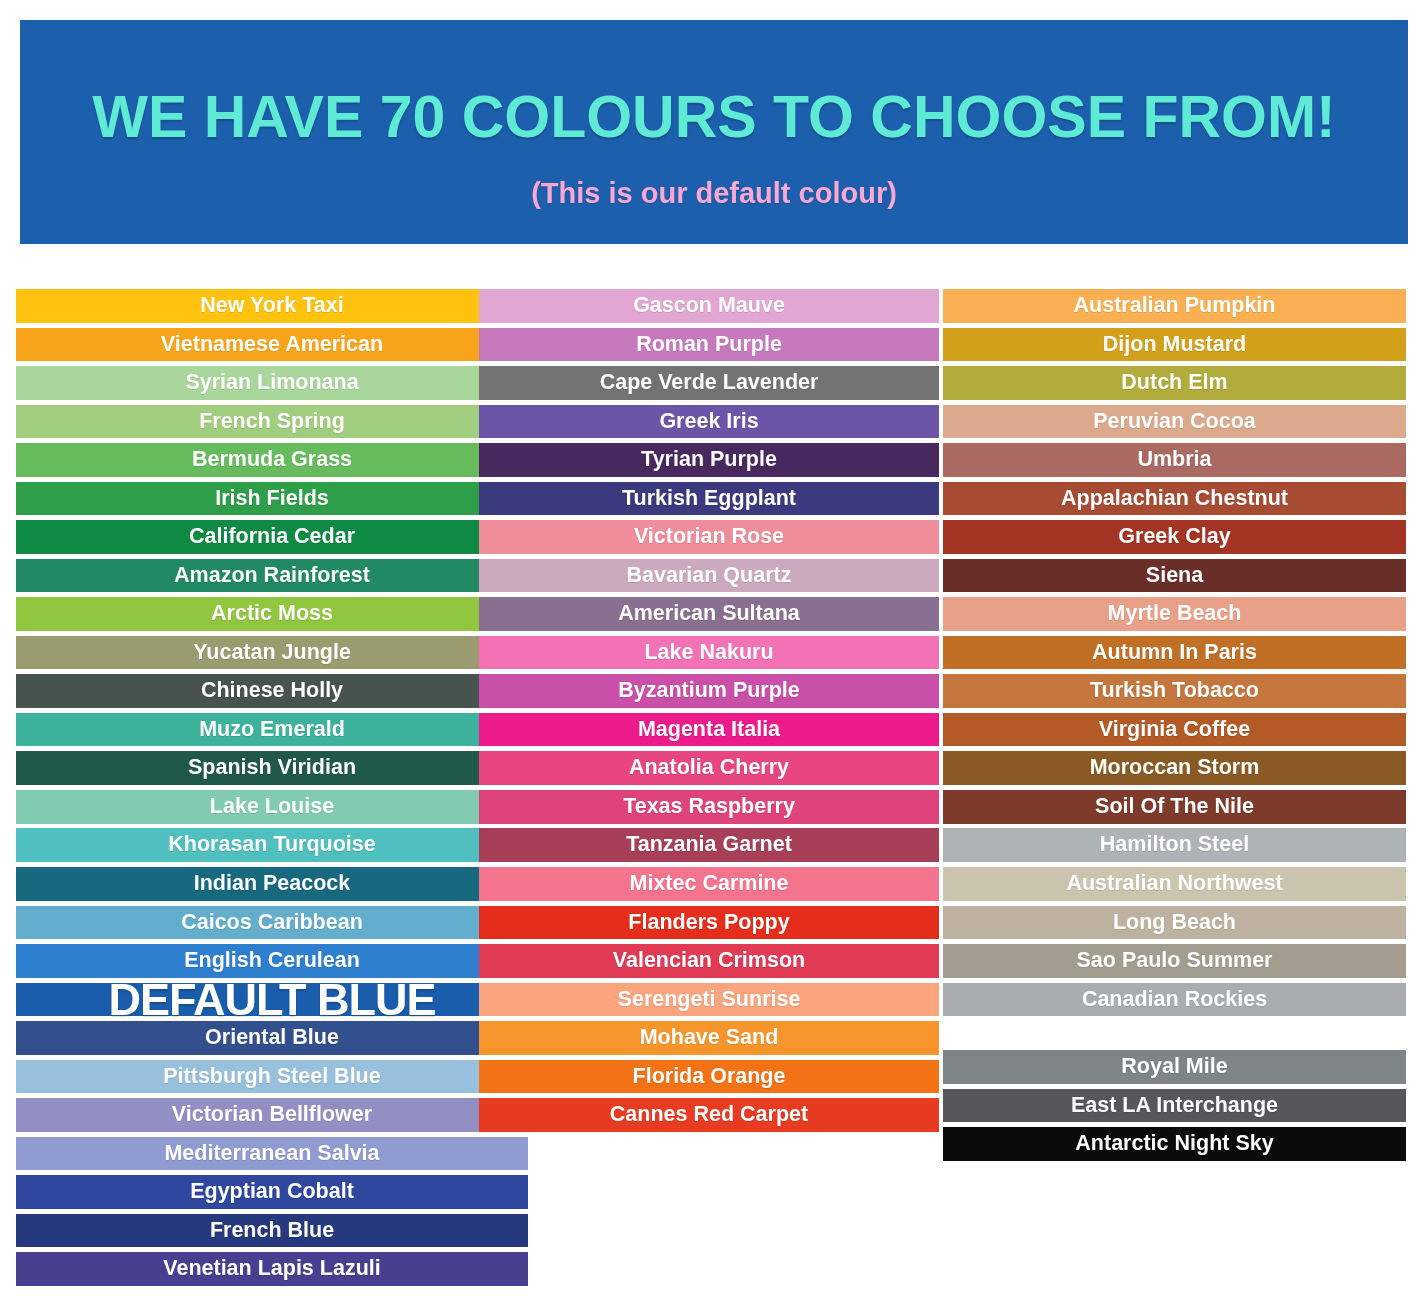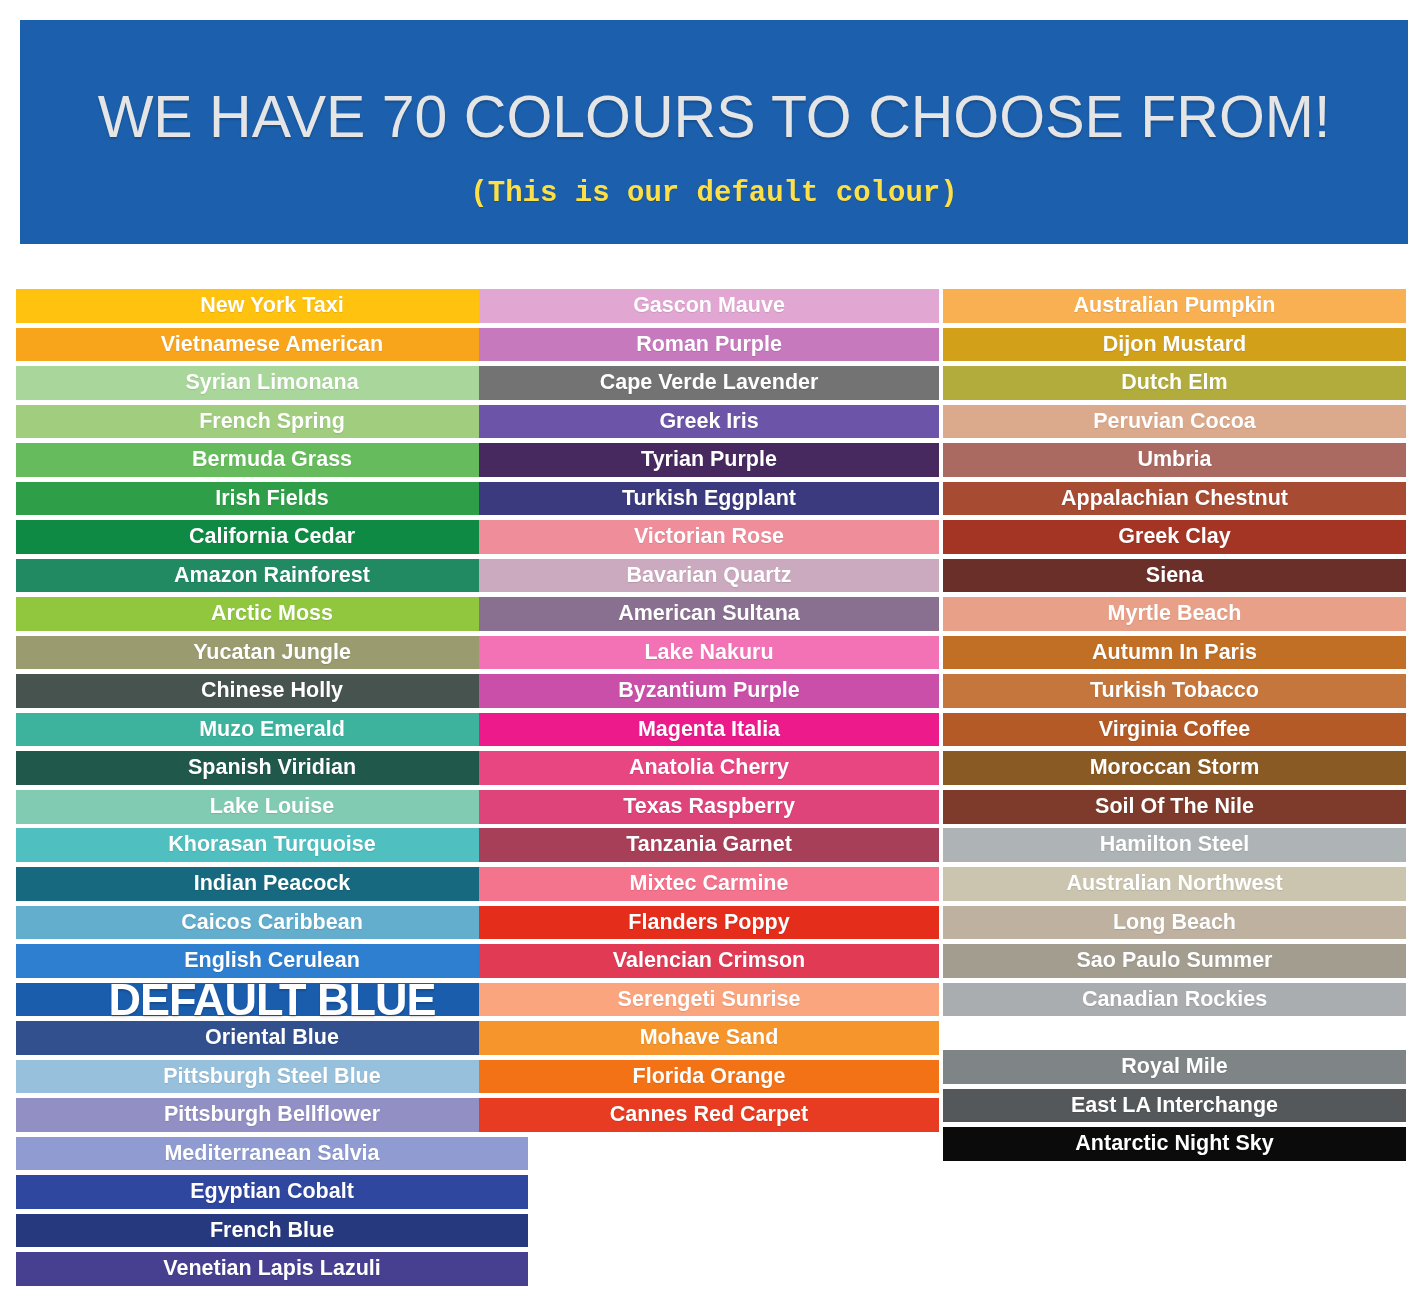--- a/index.html
+++ b/index.html
@@ -14,37 +14,36 @@
   #header-banner {
     position: absolute;
     left: 20px; top: 20px;
     width: 1388px; height: 224px;
     display: flex;
     flex-direction: column;
     align-items: center;
     justify-content: center;
   }
   #header-title {
-    color: #e5e5e5;
-    font-weight: normal;
+    color: #5eead4;
+    font-weight: bold;
     font-size: 59px;
     letter-spacing: 0px;
     margin-top: 28px;
     text-align: center;
     white-space: nowrap;
     text-shadow: 0 2px 2px rgba(0,0,0,0.18);
   }
   #header-subtitle {
-    color: #fde047;
+    color: #f9a8d4;
     font-weight: bold;
     font-size: 29px;
     margin-top: 26px;
     text-align: left;
     text-shadow: 0 1px 1px rgba(0,0,0,0.15);
-    font-family: Liberation Mono, monospace;
   }
   .swatch-col { position: absolute; top: 289px; }
   #col-1 { left: 16px;  width: 512px; }
   #col-2 { left: 479px; width: 460px; }
   #col-3 { left: 943px; width: 463px; }
   .swatch {
     height: 33.6px;
     margin-bottom: 4.95px;
     display: flex;
     align-items: center;
@@ -132,21 +131,21 @@
       <div class="swatch highlight" style="background: rgb(26, 93, 173);">
         <span class="swatch-label">DEFAULT BLUE</span>
       </div>
       <div class="swatch" style="background: rgb(51, 80, 142);">
         <span class="swatch-label">Oriental Blue</span>
       </div>
       <div class="swatch" style="background: rgb(150, 192, 220);">
         <span class="swatch-label">Pittsburgh Steel Blue</span>
       </div>
       <div class="swatch" style="background: rgb(146, 143, 197);">
-        <span class="swatch-label">Pittsburgh Bellflower</span>
+        <span class="swatch-label">Victorian Bellflower</span>
       </div>
       <div class="swatch" style="background: rgb(143, 155, 209);">
         <span class="swatch-label">Mediterranean Salvia</span>
       </div>
       <div class="swatch" style="background: rgb(47, 71, 158);">
         <span class="swatch-label">Egyptian Cobalt</span>
       </div>
       <div class="swatch" style="background: rgb(39, 57, 126);">
         <span class="swatch-label">French Blue</span>
       </div>

